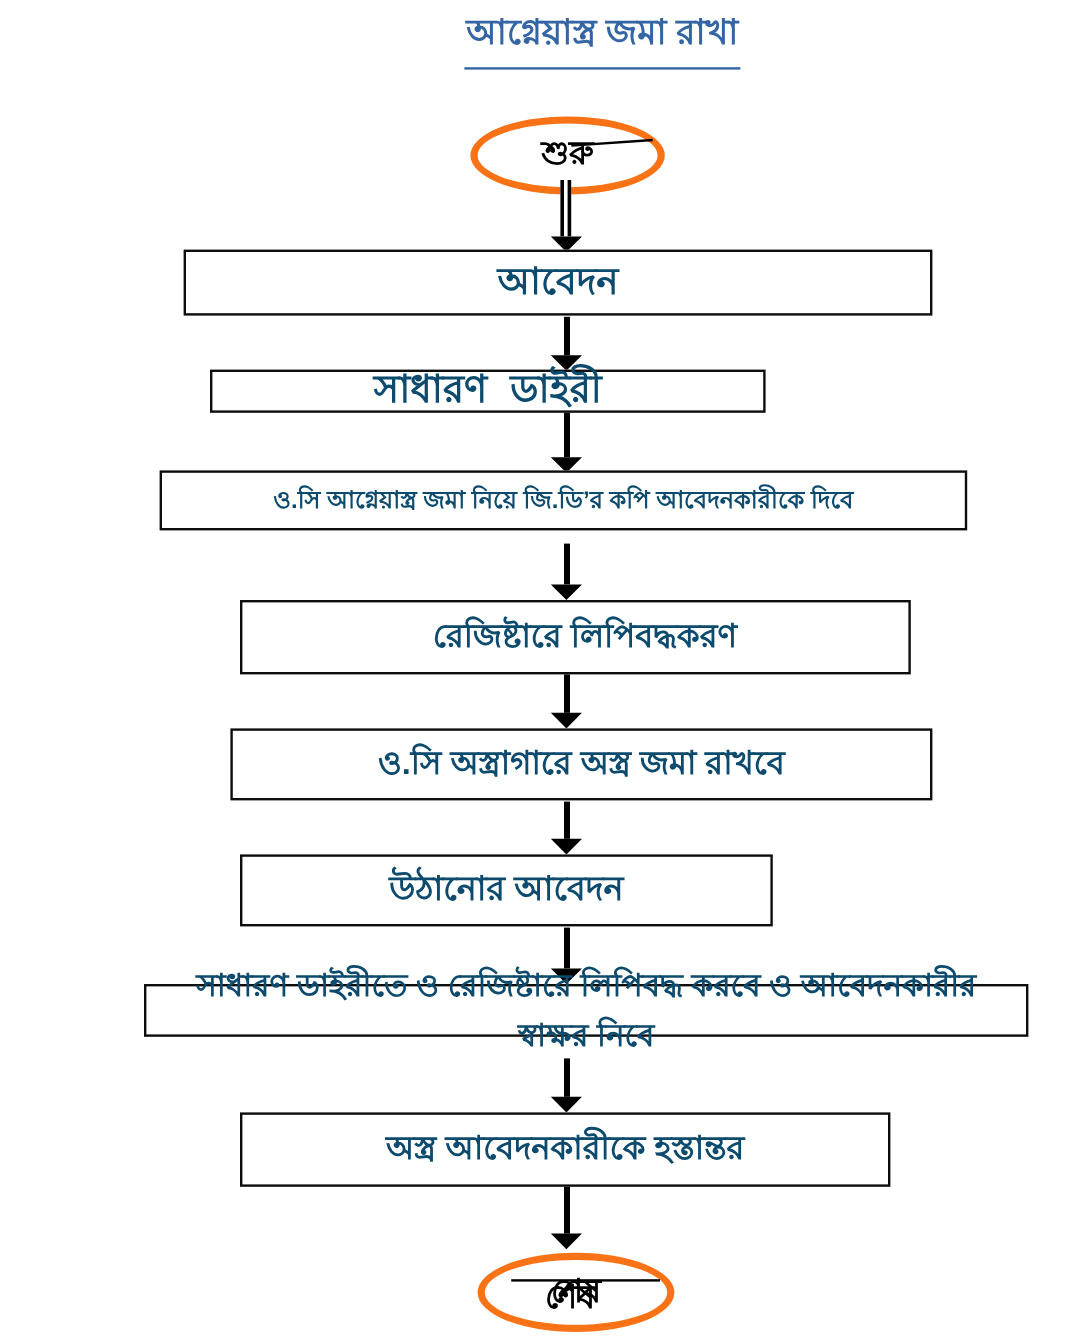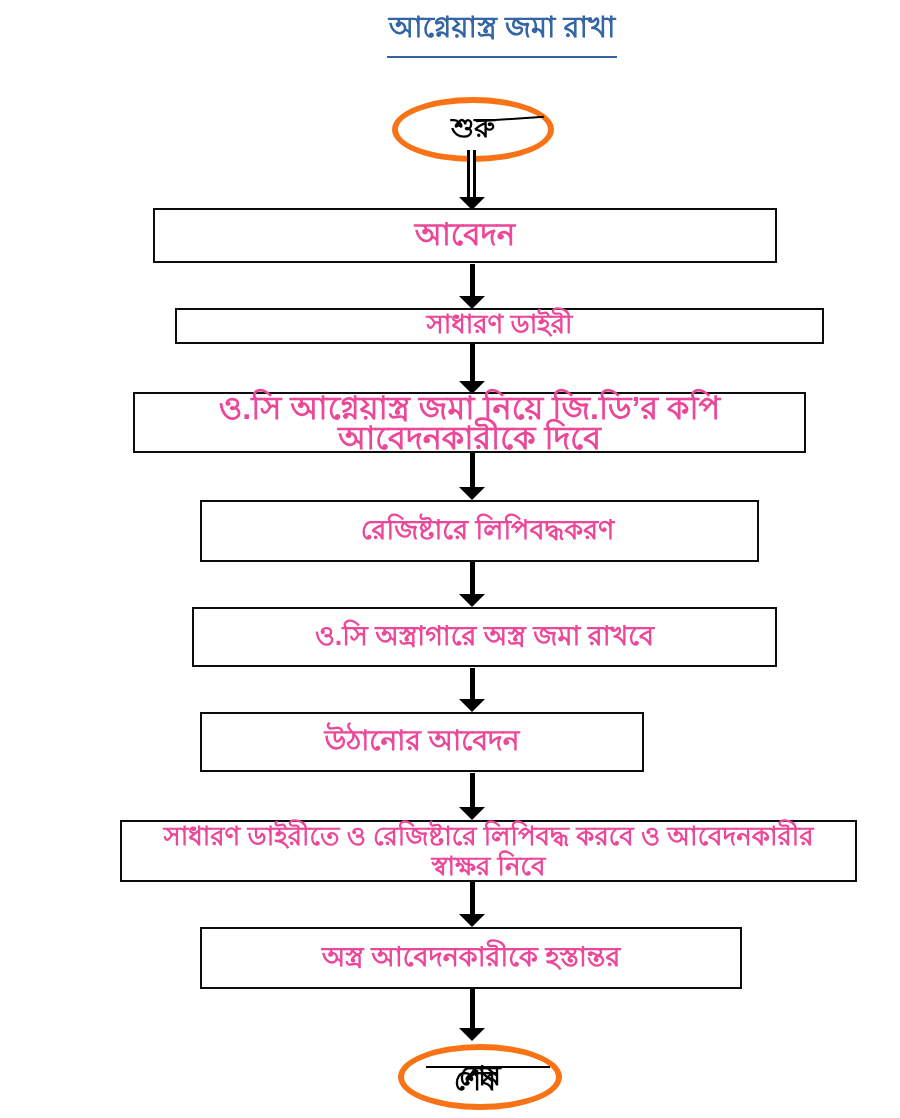--- a/index.html
+++ b/index.html
@@ -42,29 +42,29 @@
   }
   .end-artifact {
     position:absolute; left:22px; top:16px; width:124px; height:2px;
     background:#000; z-index:3;
   }
   
   .box {
     position:absolute; box-sizing:border-box;
     border:2px solid #0d0d0d; background:#fff;
     display:flex; align-items:center; justify-content:center;
-    text-align:center; font-weight:bold; color:#ec4899;
+    text-align:center; font-weight:bold; color:#0c4a6e;
   }
   .box-1 { left:153px; top:208px; width:624px; height:55px; font-size:31px; }
-  .box-2 { left:175px; top:308px; width:649px; height:36px; font-size:26px; }
-  .box-3 { left:133px; top:392px; width:673px; height:61px; font-size:32px; line-height:30px; padding:16px 30px; }
+  .box-2 { left:175px; top:308px; width:463px; height:36px; font-size:32px;font-family:Liberation Mono, monospace; }
+  .box-3 { left:133px; top:392px; width:673px; height:50px; font-size:20px; line-height:30px; padding:16px 30px; }
   .box-4 { left:200px; top:500px; width:559px; height:62px; font-size:27px;padding-left:16px; }
   .box-5 { left:192px; top:607px; width:585px; height:60px; font-size:27px; }
   .box-6 { left:200px; top:712px; width:444px; height:60px; font-size:28px; }
-  .box-7 { left:120px; top:820px; width:737px; height:62px; font-size:26px; line-height:30px; padding:0 18px; }
+  .box-7 { left:120px; top:820px; width:737px; height:44px; font-size:26px; line-height:42px; padding:0 18px; }
   .box-8 { left:200px; top:927px; width:542px; height:62px; font-size:27px;text-align:right; }
   
   .shaft { position:absolute; left:470px; width:5px; background:#000; }
   .head  { position:absolute; left:459px; width:0; height:0;
            border-left:13px solid transparent; border-right:13px solid transparent;
            border-top:13px solid #000; }
   .s1 { left:467px; top:150px; height:47px; width:3px; background:#fff;
         border-left:3px solid #000; border-right:3px solid #000; }
   .h1 { top:197px; }
   .s2 { top:264px; height:32px; }  .h2 { top:296px; }

